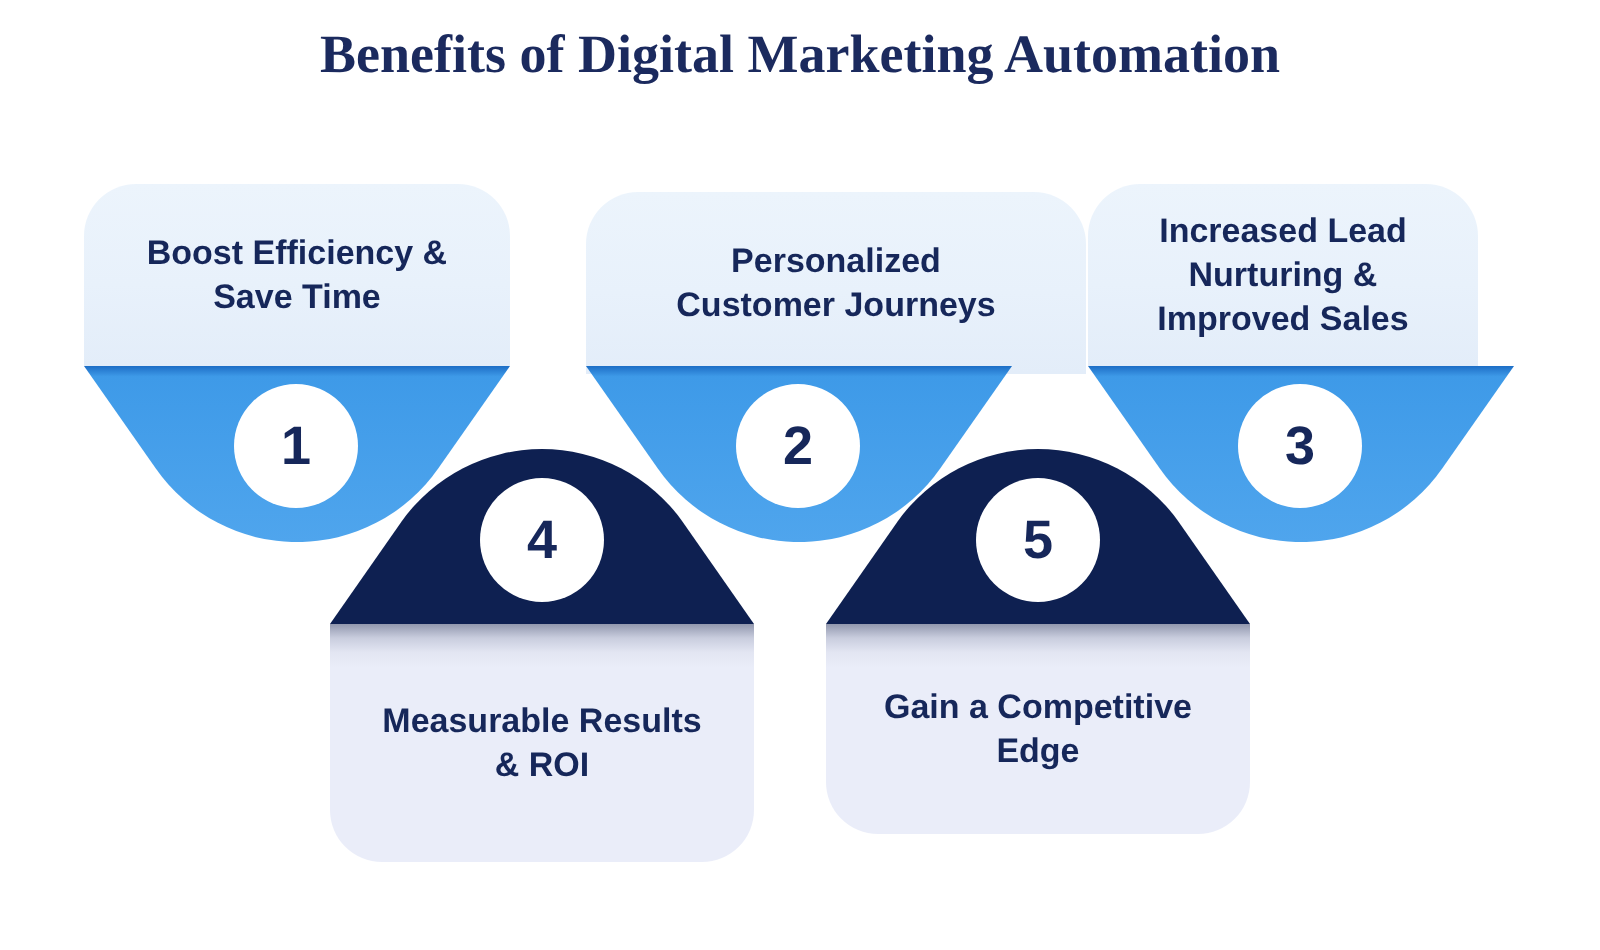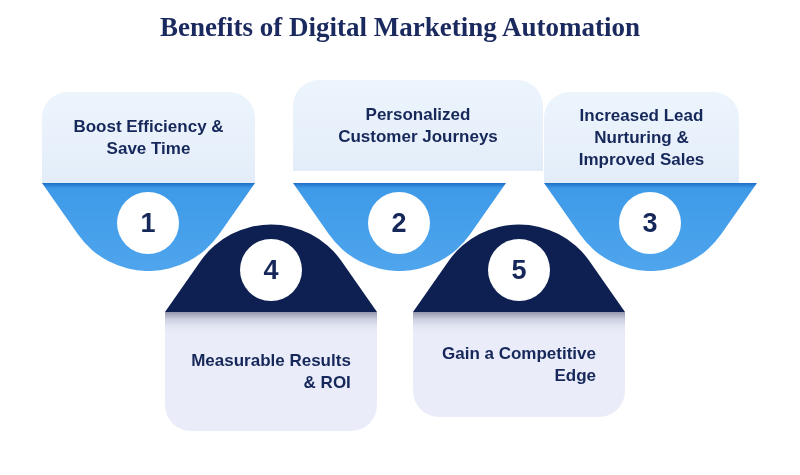--- a/index.html
+++ b/index.html
@@ -43,40 +43,39 @@
     background: linear-gradient(180deg, #ecf4fc 0%, var(--card-top-bg, #e8f1fb) 55%, #e3edf9 100%);
   }
   .card-bottom {
     border-radius: 0 0 26px 26px;
     background: linear-gradient(180deg,
       #9298ae 0px,
       #c9cdde 7px,
       #e2e5f2 14px,
       var(--card-bottom-bg, #eaedf9) 22px,
       var(--card-bottom-bg, #eaedf9) 100%);
-    text-align: right;
   }
   .shape { position: absolute; display: block; }
   .circle {
     position: absolute;
     width: 62px;
     height: 62px;
     border-radius: 50%;
     background: var(--circle-bg, #ffffff);
     display: flex;
     align-items: center;
     justify-content: center;
     color: var(--text-navy, #16275a);
     font-weight: 700;
     font-size: 27px;
     z-index: 3;
   }
   
   .pos-c1 { left: 42px;  top: 92px; width: 213px; height: 91px; justify-content: center; }
-  .pos-c2 { left: 293px; top: 80px; width: 250px; height: 91px; }
+  .pos-c2 { left: 293px; top: 96px; width: 250px; height: 91px; }
   .pos-c3 { left: 544px; top: 92px; width: 195px; height: 91px; }
   .pos-v1 { left: 42px;  top: 183px; }
   .pos-v2 { left: 293px; top: 183px; }
   .pos-v3 { left: 544px; top: 183px; }
   .pos-n1 { left: 117px; top: 192px; }
   .pos-n2 { left: 368px; top: 192px; }
   .pos-n3 { left: 619px; top: 192px; }
   
   .pos-m4 { left: 165px; top: 224px; }
   .pos-m5 { left: 413px; top: 224px; }

